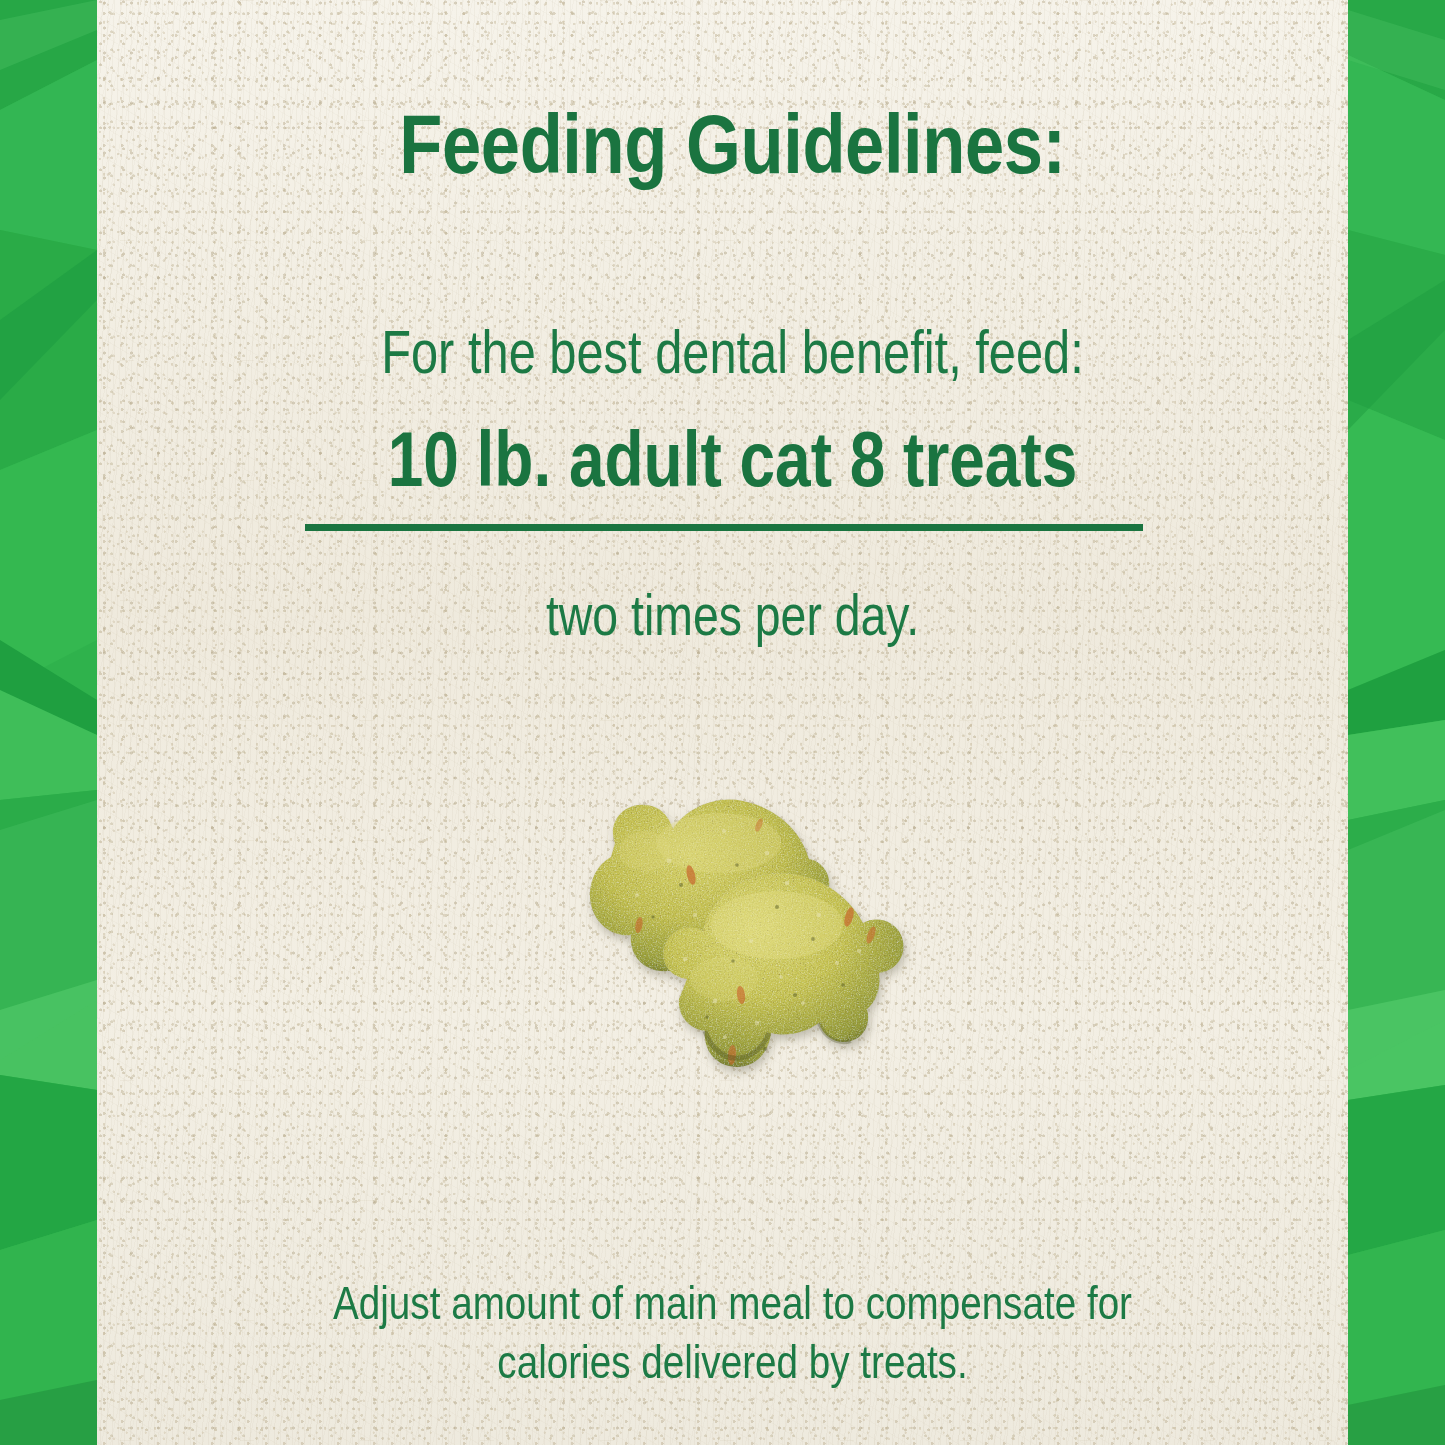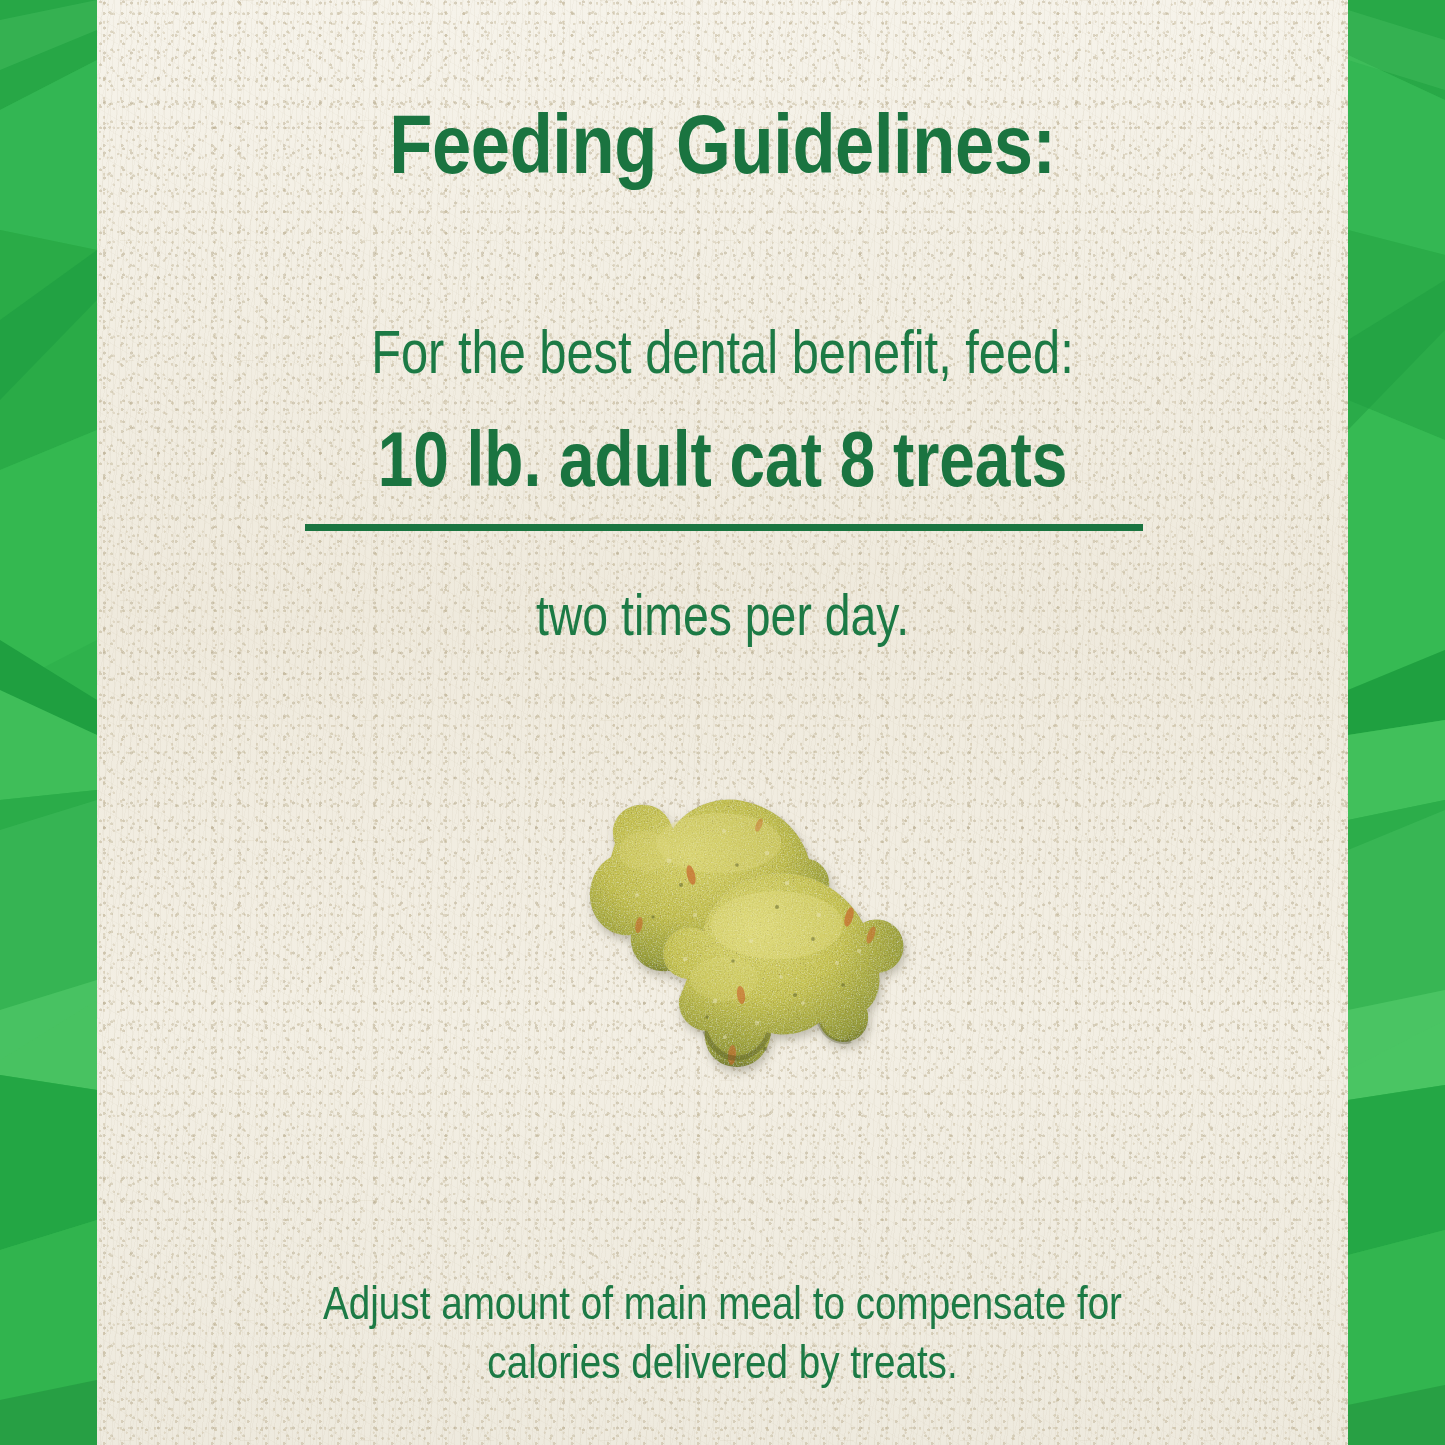--- a/index.html
+++ b/index.html
@@ -68,20 +68,21 @@
   .band-left  { left: 0;     width: 97px; }
   .band-right { left: 1348px; width: 97px; }
 
   
   .content {
     position: absolute;
     left: 97px;
     top: 0;
     width: 1251px;
     height: 1445px;
+    padding-left: 20px;
   }
 
   .title {
     position: absolute;
     left: 0; right: 0;
     top: 102px;
     text-align: center;
     color: #1a7440;
     font-size: 84px;
     line-height: 1;

